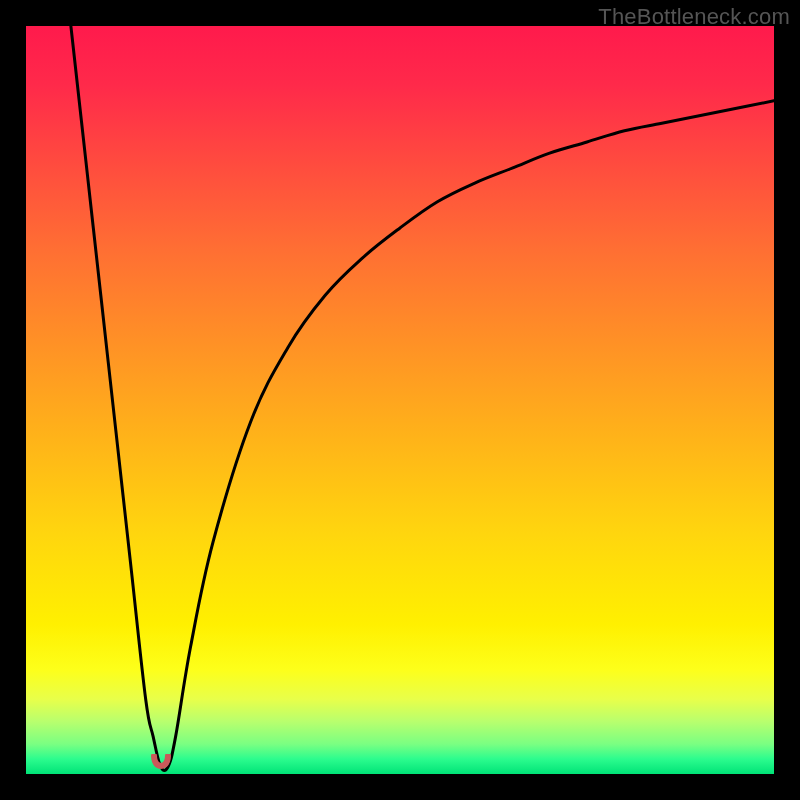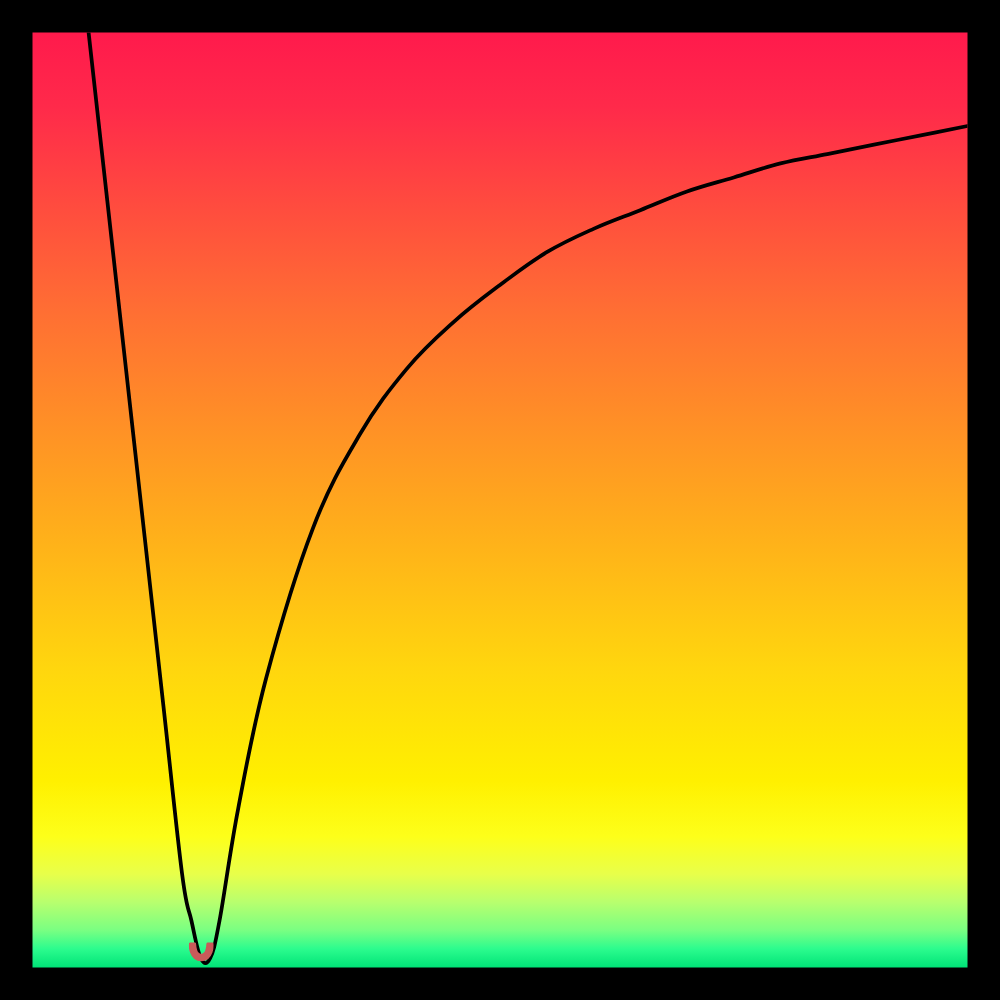--- a/index.html
+++ b/index.html
@@ -75,14 +75,15 @@
       <path id="curve-path" fill="none" stroke="#000000" stroke-width="3" stroke-linejoin="round" stroke-linecap="round" d="M 44.88 0.00 C 47.57 24.24, 54.45 86.17, 59.84 134.64 C 65.23 183.11, 69.41 220.81, 74.80 269.28 C 80.19 317.75, 84.37 355.45, 89.76 403.92 C 95.15 452.39, 99.33 490.09, 104.72 538.56 C 110.11 587.03, 115.64 642.23, 119.68 673.20 C 123.72 704.17, 124.47 698.48, 127.16 710.60 C 129.85 722.72, 131.95 735.13, 134.64 740.52 C 137.33 745.91, 139.43 745.91, 142.12 740.52 C 144.81 735.13, 145.56 732.14, 149.60 710.60 C 153.64 689.06, 157.83 655.85, 164.56 620.84 C 171.29 585.83, 176.23 556.51, 187.00 516.12 C 197.77 475.73, 210.94 431.45, 224.40 396.44 C 237.86 361.43, 248.34 344.53, 261.80 321.64 C 275.26 298.75, 285.74 285.44, 299.20 269.28 C 312.66 253.12, 323.14 244.00, 336.60 231.88 C 350.06 219.76, 360.54 212.06, 374.00 201.96 C 387.46 191.86, 397.94 183.86, 411.40 175.78 C 424.86 167.70, 435.34 163.14, 448.80 157.08 C 462.26 151.02, 472.74 147.51, 486.20 142.12 C 499.66 136.73, 510.14 131.87, 523.60 127.16 C 537.06 122.45, 547.54 119.98, 561.00 115.94 C 574.46 111.90, 584.94 108.09, 598.40 104.72 C 611.86 101.35, 622.34 99.93, 635.80 97.24 C 649.26 94.55, 659.74 92.45, 673.20 89.76 C 686.66 87.07, 697.14 84.97, 710.60 82.28 C 724.06 79.59, 741.27 76.15, 748.00 74.80"></path>
     </svg>
 
     <svg class="minimum-marker" viewBox="0 0 20 18" id="min-marker" style="left: 124.64px; top: 728.26px;">
 
       <path d="M3 2 C3 2 3 12 10 12 C17 12 17 2 17 2" fill="none" stroke="#c95a5a" stroke-width="6" stroke-linecap="round"></path>
     </svg>
 
   </div>
 
+  <div class="watermark">TheBottleneck.com</div>
 
 </div>
 
 </body></html>

